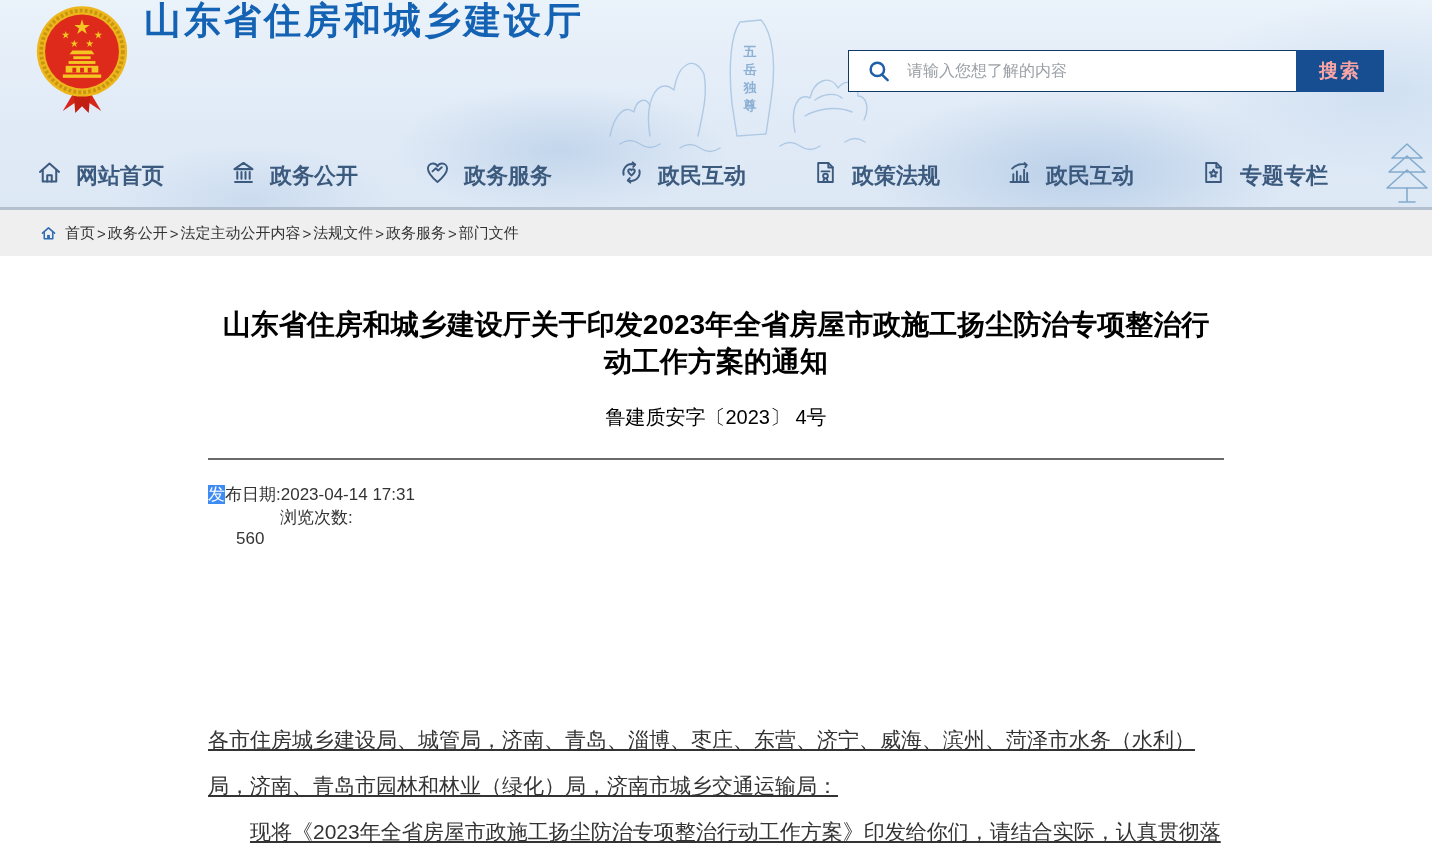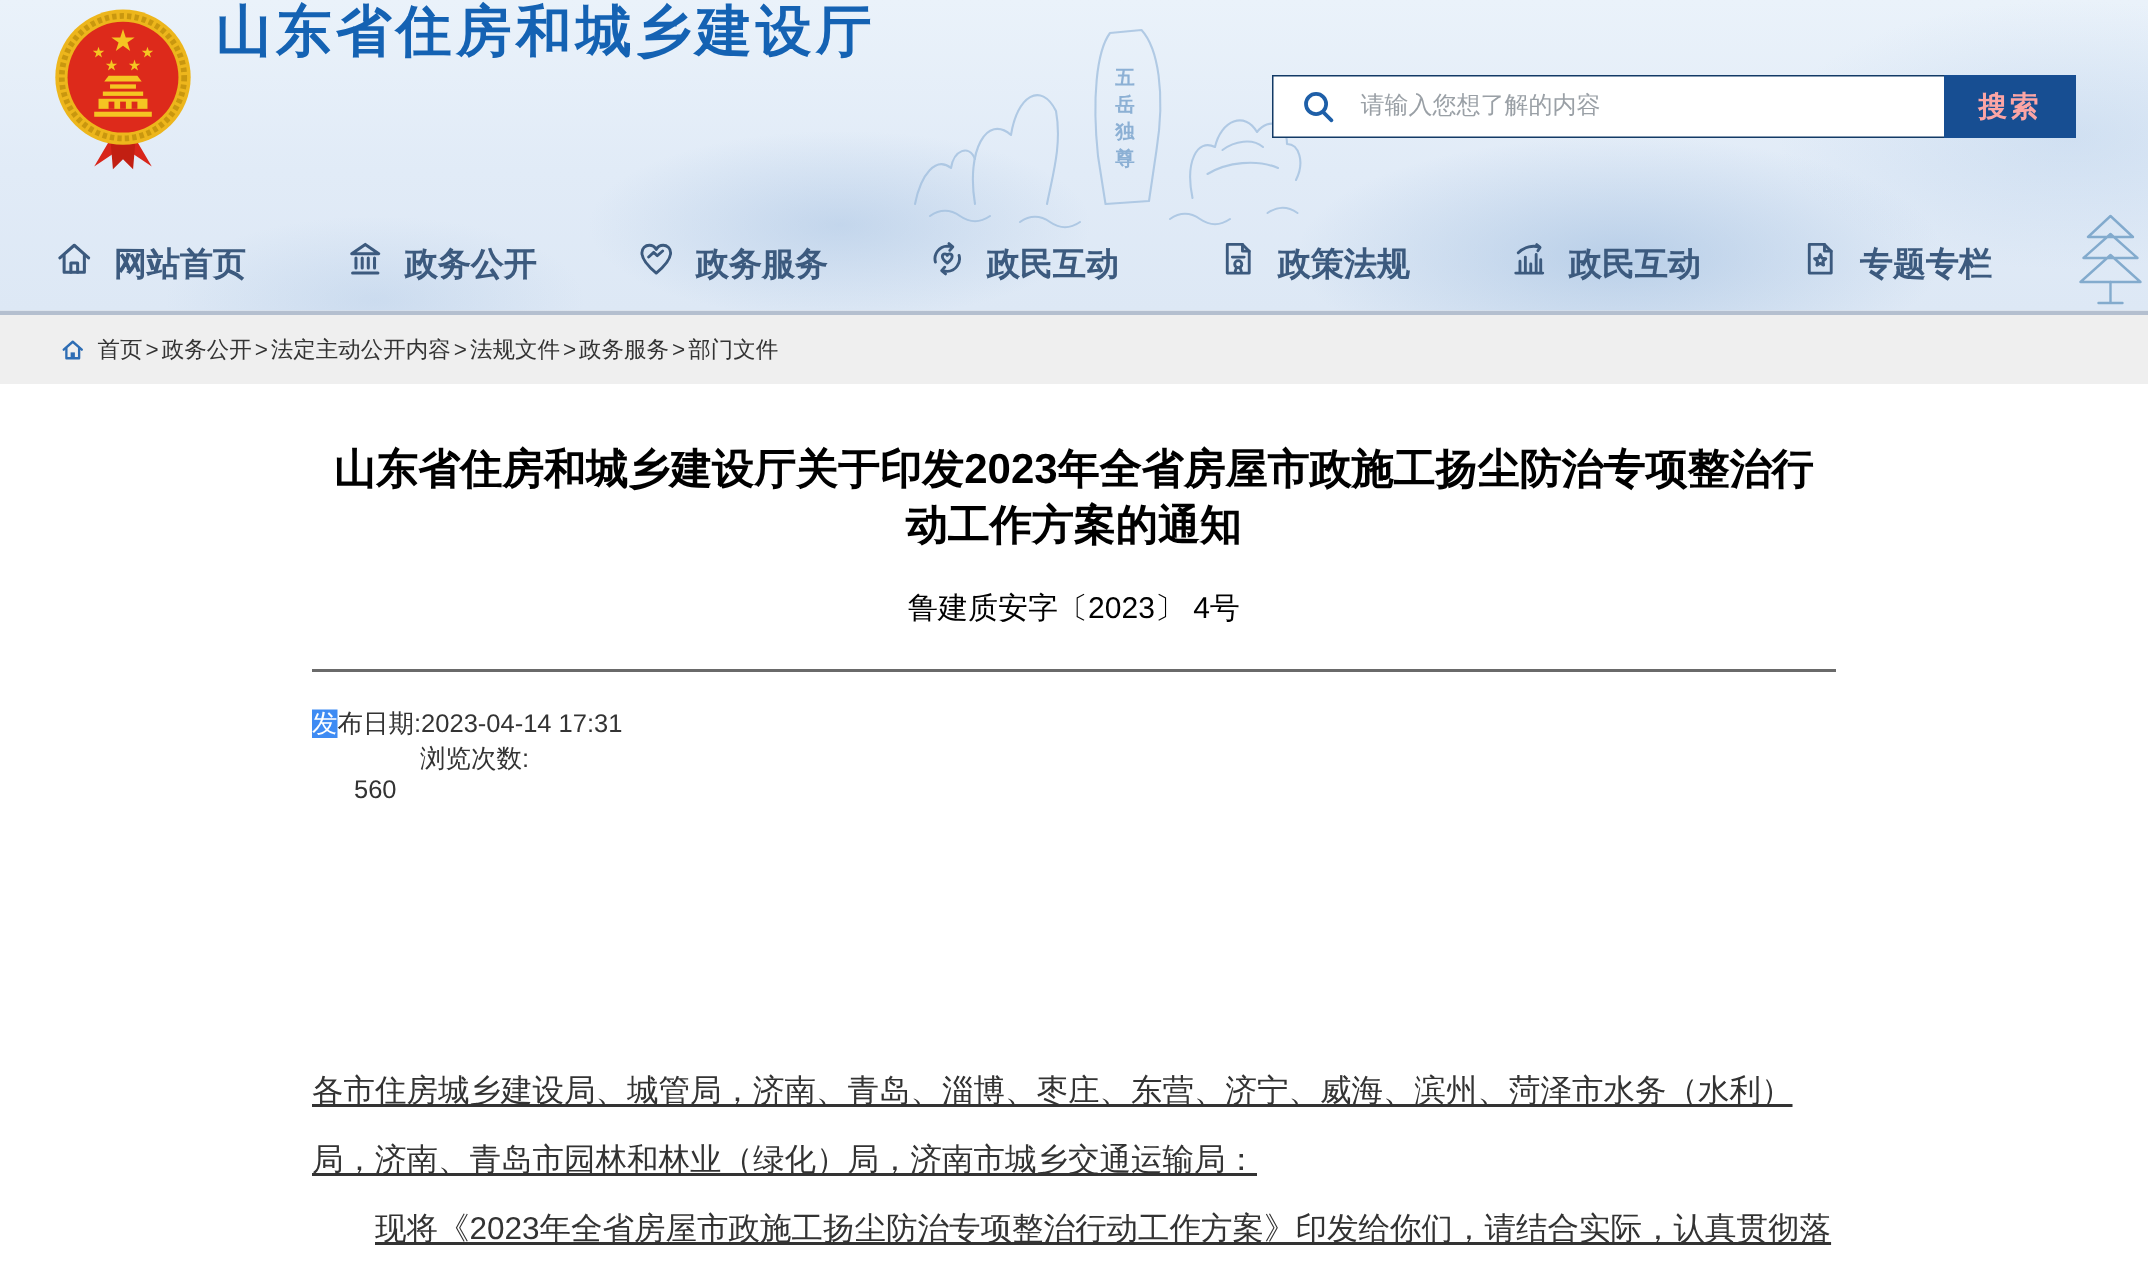--- a/index.html
+++ b/index.html
@@ -50,21 +50,21 @@
 
   
   .breadcrumb { height:46px; background:#efefef; display:flex; align-items:center;
     padding-left:40px; font-size:15px; color:#333; }
   .crumb-home { margin-right:8px; display:flex; align-items:center; }
   .crumb { cursor:pointer; }
   .crumb-sep { margin:0 2px; }
 
   
   .content { width:1016px; margin:0 auto; padding-top:34px; }
-  .article-title { width:1000px; margin:4px auto; font-size:28px; font-weight:bold;
+  .article-title { width:1000px; margin:16px auto; font-size:28px; font-weight:bold;
     color:#000; text-align:center; line-height:37px; }
   .doc-number { text-align:center; font-size:20px; color:#000; margin-top:24px; }
   .title-divider { border:none; border-top:2px solid #6a6a6a; margin-top:27px; }
   .meta-row { display:flex; justify-content:center; margin-top:23px; font-size:17px; color:#333;flex-direction:column; }
   .hl { background:#3e8bf3; color:#fff; }
   .meta-views-label { margin-left:72px; }
   .meta-views-value { margin-left:28px; }
   .article-body { margin-top:168px; font-size:21px; color:#333; line-height:46px; }
   .article-body p { margin:0;text-decoration:underline; }
   .indent { text-indent:2em; }

